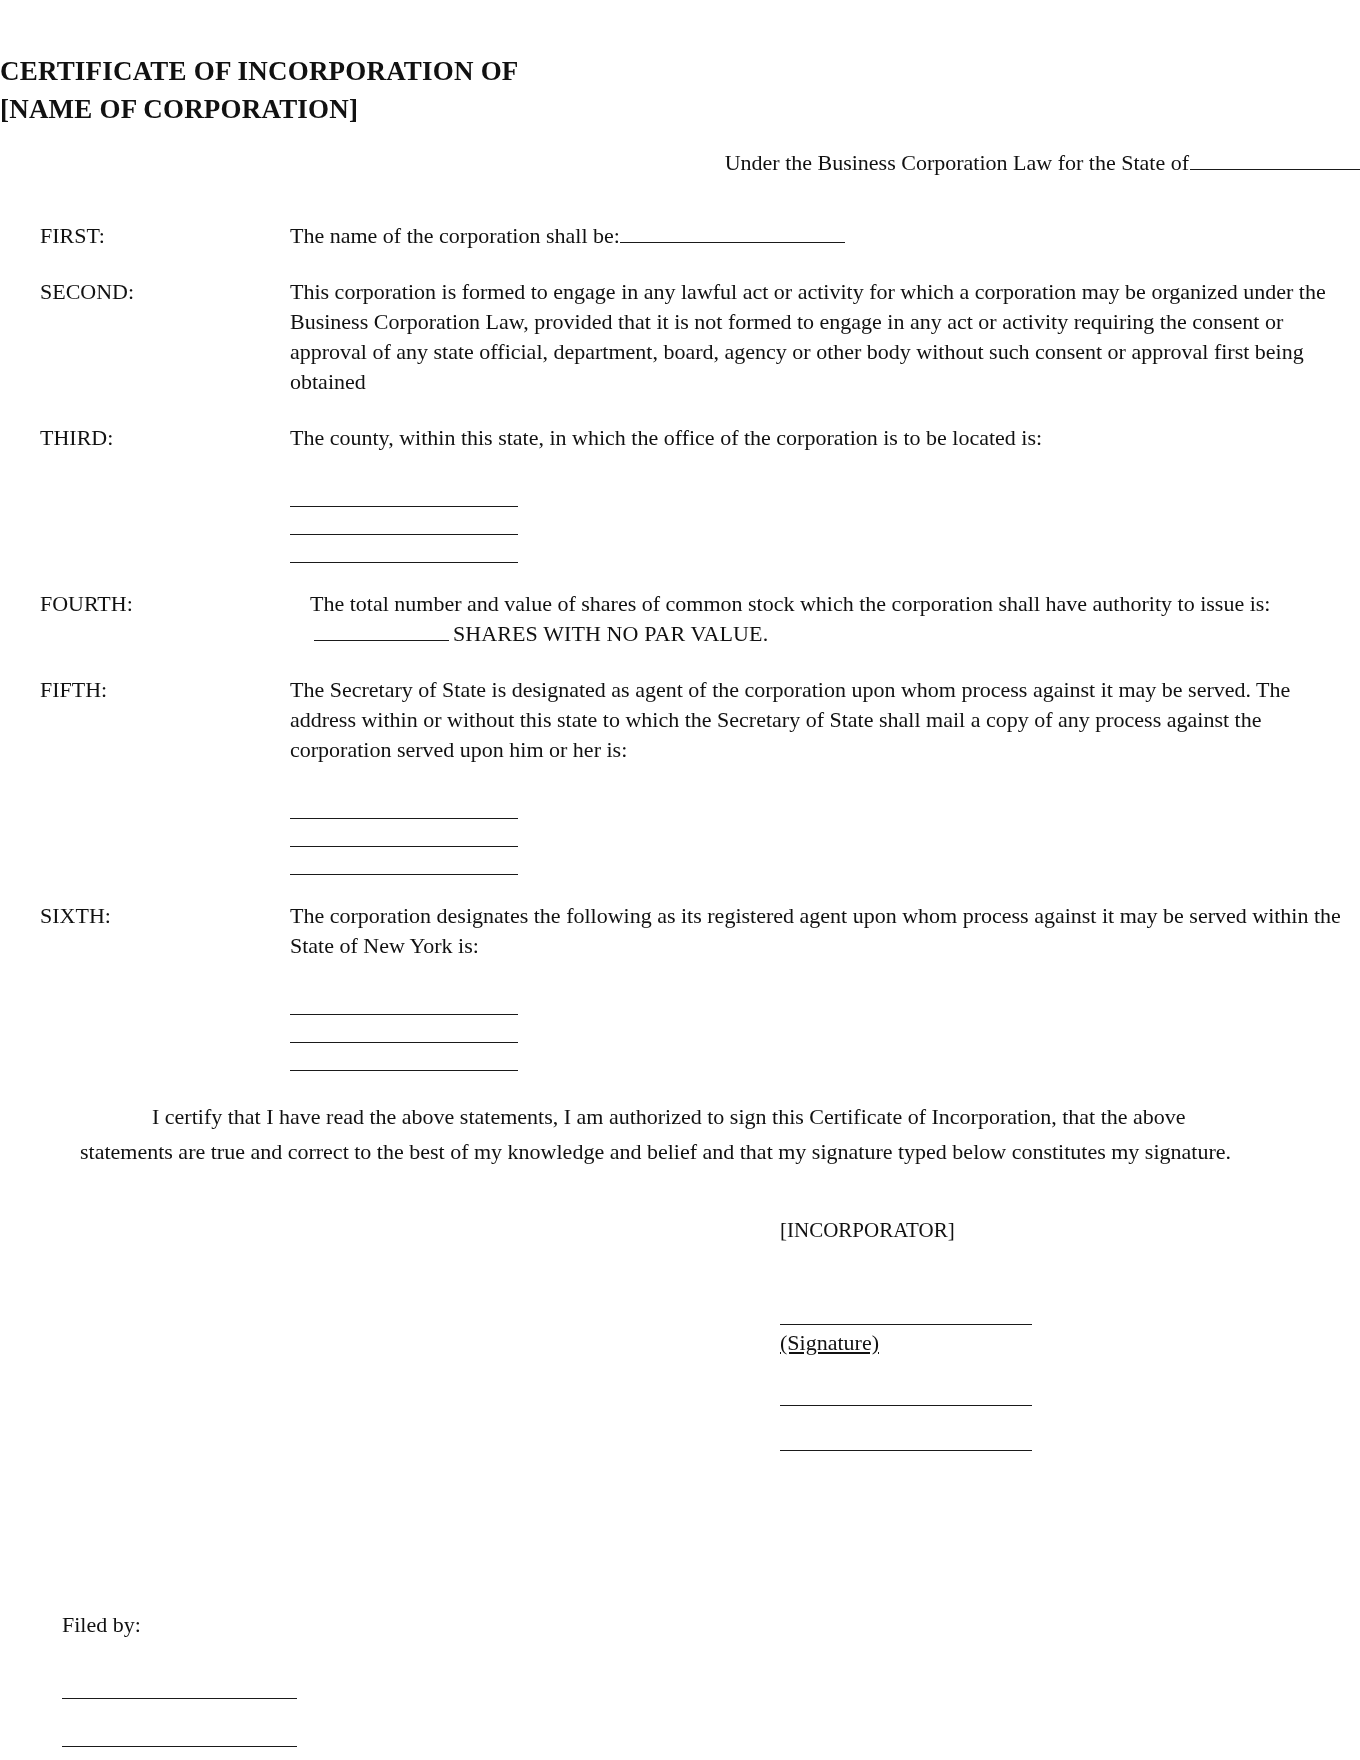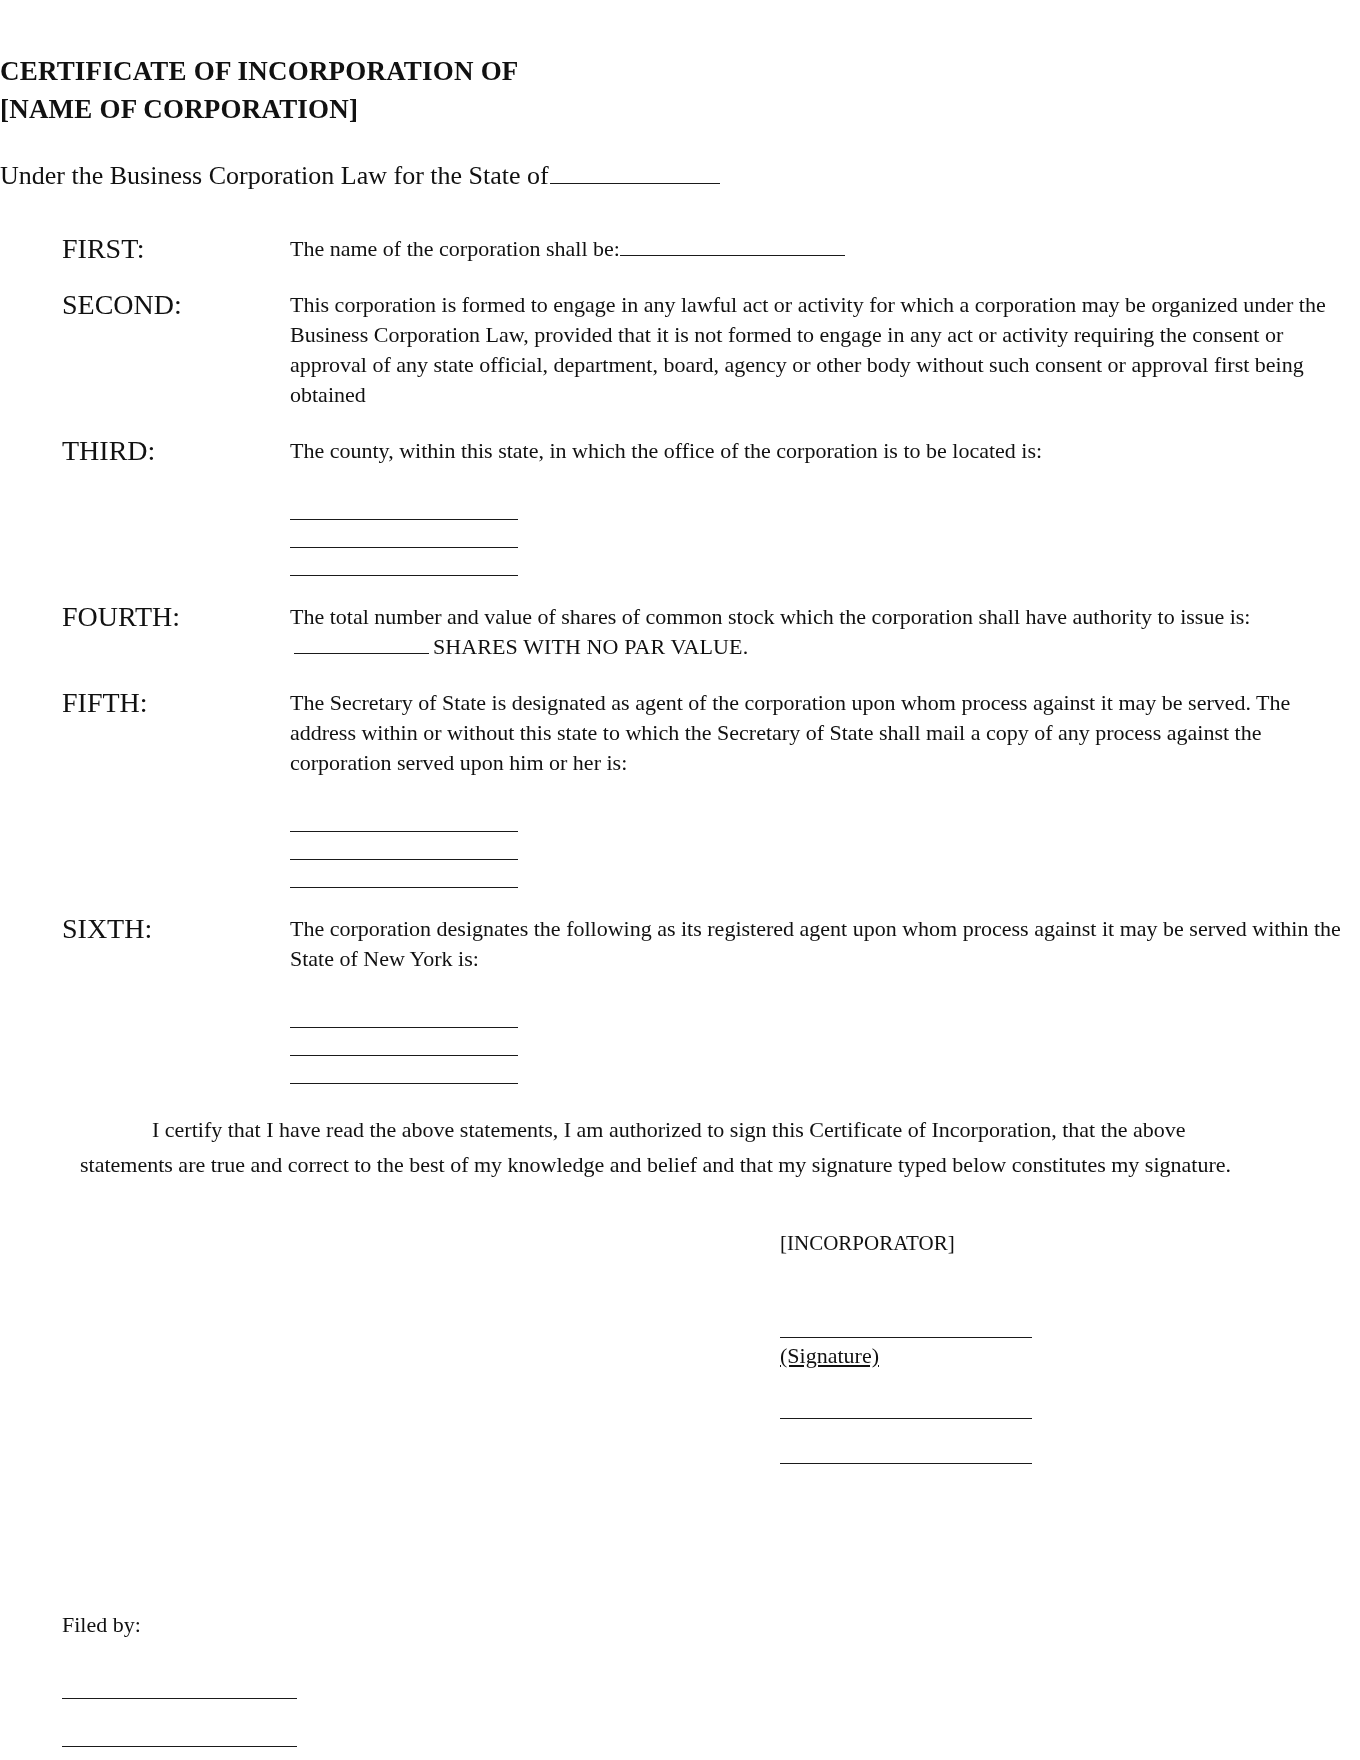--- a/index.html
+++ b/index.html
@@ -30,23 +30,23 @@
     padding-top: 52px;
   }
   .doc-title-line {
     font-size: 27px;
     font-weight: bold;
     letter-spacing: 0.2px;
     line-height: 38px;
   }
 
   .subtitle-row {
-    margin-top: 34px;
-    text-align: left;
-    font-size: 26px;
+    margin-top: 21px;
+    text-align: right;
+    font-size: 22px;
     line-height: 28px;
     white-space: nowrap;
   }
   .subtitle-row .fill-line {
     display: inline-block;
     width: 170px;
     border-bottom: 1.6px solid #1a1a1a;
     height: 17px;
     vertical-align: baseline;
     margin-left: 1px;
@@ -57,23 +57,23 @@
     margin-top: 44px;
   }
   .article {
     display: flex;
     align-items: flex-start;
     margin-bottom: 26px;
   }
   .article-label {
     width: 290px;
     flex: 0 0 290px;
-    padding-left: 62px;
+    padding-left: 40px;
     box-sizing: border-box;
-    font-size: 28px;
+    font-size: 22px;
     line-height: 30px;
     white-space: nowrap;
   }
   .article-body {
     flex: 1 1 auto;
     font-size: 22px;
     line-height: 30px;
   }
   .article-body p {
     margin: 0;
@@ -193,21 +193,21 @@
       <div class="article-body">
         <p class="tight">The county, within this state, in which the office of the corporation is to be located is:</p>
         <div class="blank-stack">
           <div class="blank-line"></div>
           <div class="blank-line"></div>
           <div class="blank-line"></div>
         </div>
       </div>
     </div>
 
-    <div class="article" style="margin-top:22px;">
+    <div class="article" style="margin-top:22px;gap:20px;">
       <div class="article-label">FOURTH:</div>
       <div class="article-body">
         <p class="tight"><span>The total number and value of shares of common stock which the corporation shall have authority to issue is:</span><span class="inline-blank w-shares"></span><span class="shares-caps">SHARES WITH NO PAR VALUE.</span></p>
       </div>
     </div>
 
     <div class="article" style="margin-top:22px;">
       <div class="article-label">FIFTH:</div>
       <div class="article-body">
         <p class="tight">The Secretary of State is designated as agent of the corporation upon whom process against it may be served. The address within or without this state to which the Secretary of State shall mail a copy of any process against the corporation served upon him or her is:</p>

